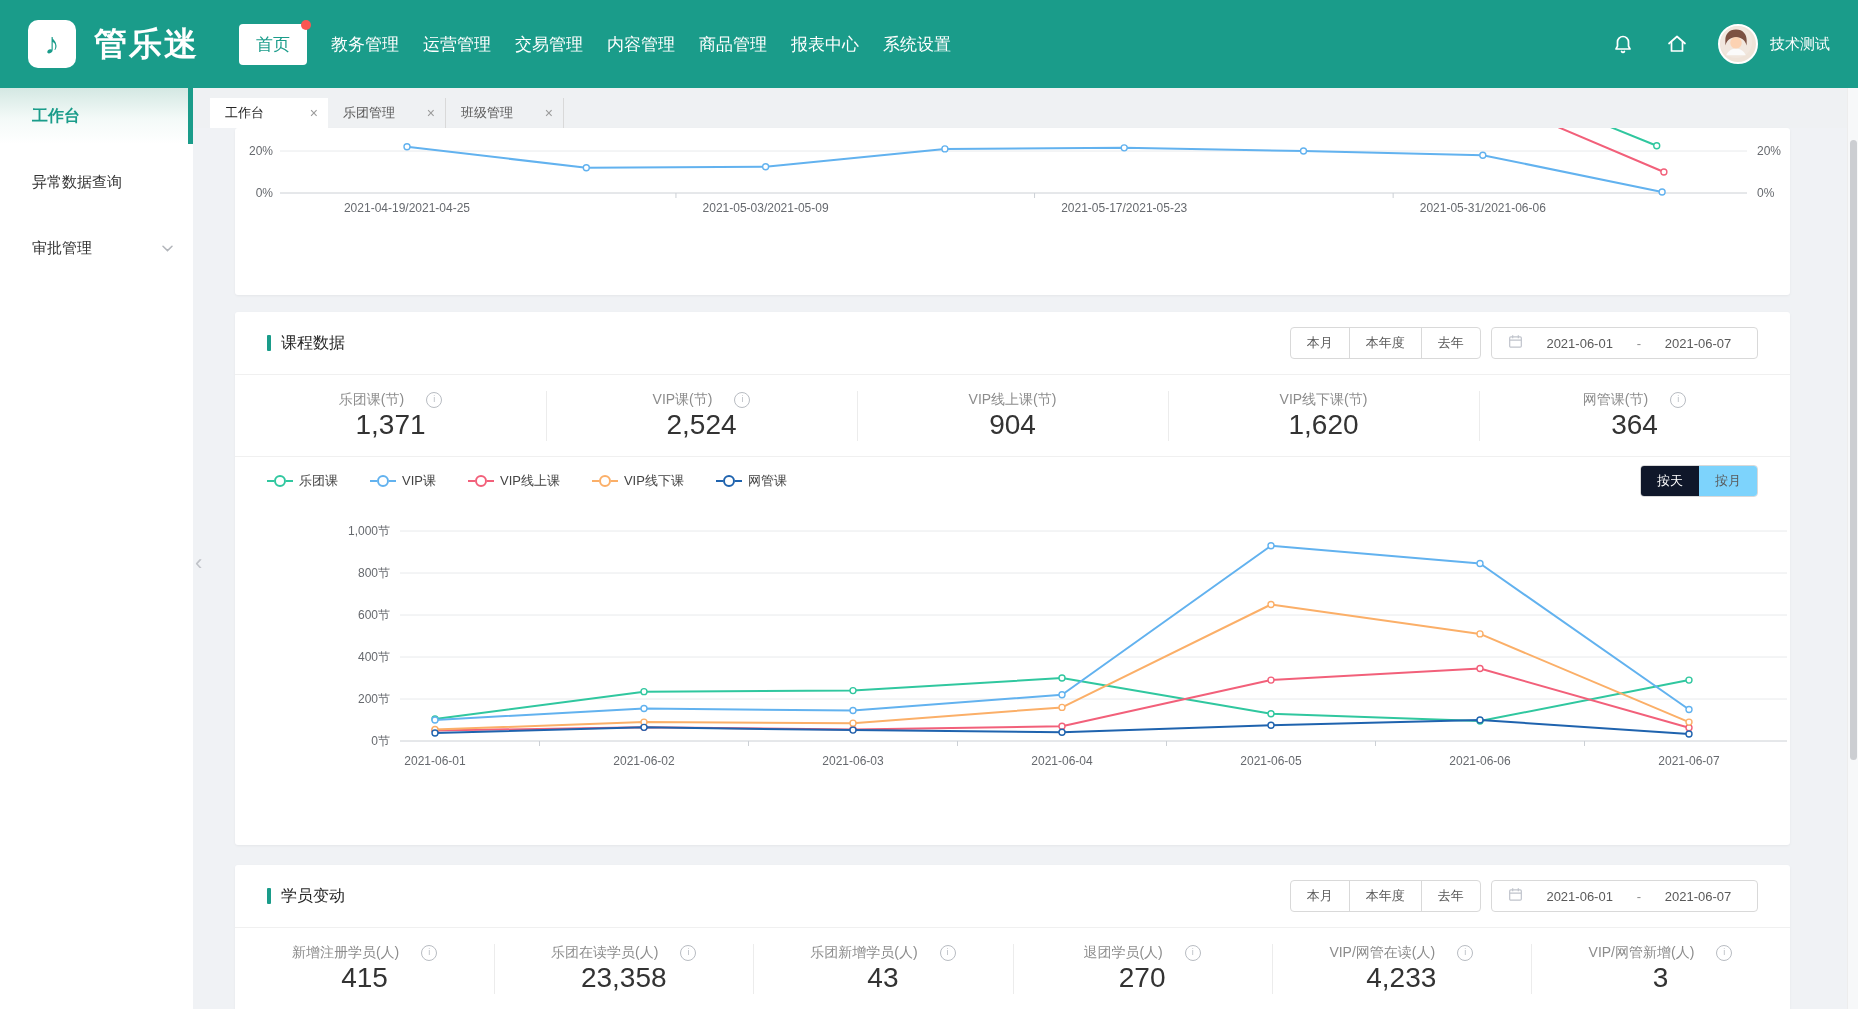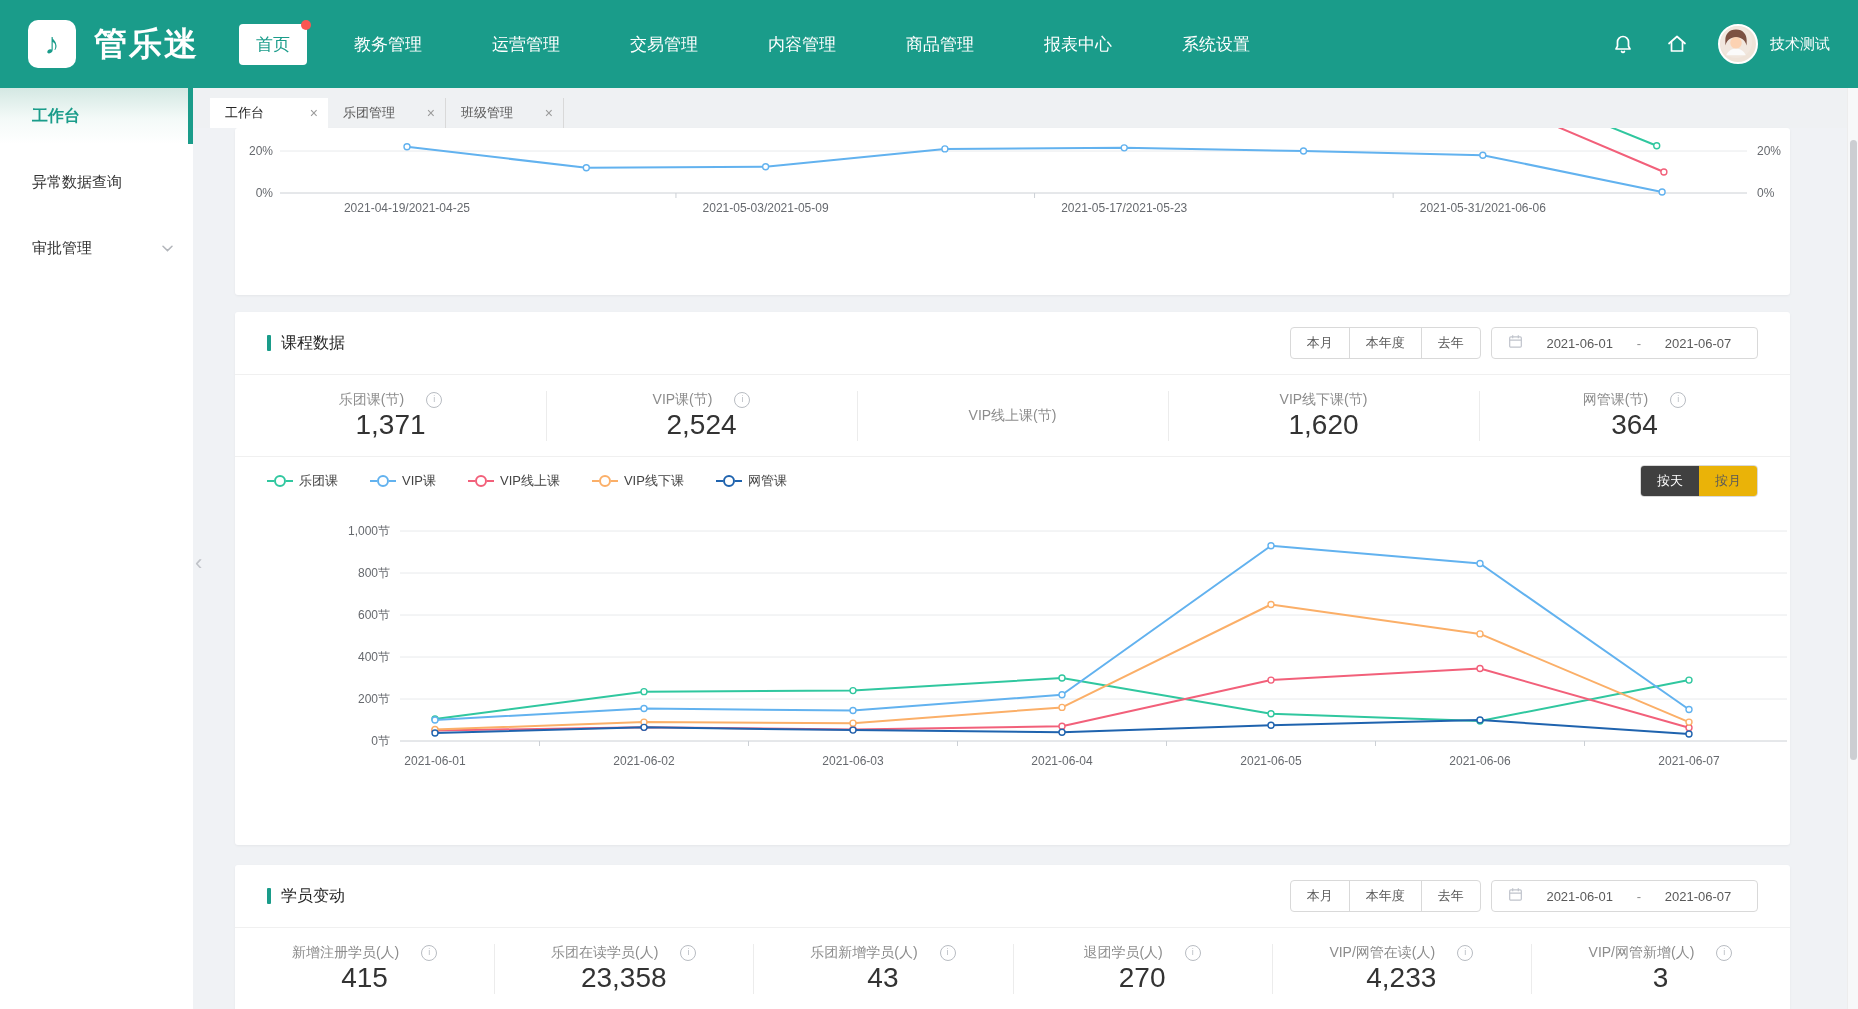--- a/index.html
+++ b/index.html
@@ -6,21 +6,21 @@
   body{width:1858px;height:1009px;overflow:hidden;position:relative;background:#f0f2f5;
        font-family:"Liberation Sans","DejaVu Sans",sans-serif;color:#333}
   
   .topnav{position:absolute;top:0;left:0;width:1858px;height:88px;background:#1a9c8a;
           display:flex;align-items:center;padding:0 28px;box-sizing:border-box}
   .logo-box{width:48px;height:48px;background:#fff;border-radius:10px;display:flex;
             align-items:center;justify-content:center;flex:0 0 auto}
   .logo-glyph{font-size:30px;color:#1a9c8a;font-weight:bold;line-height:1}
   .brand{font-size:33px;font-weight:bold;color:#fff;margin-left:18px;letter-spacing:2px}
   .navmenu{display:flex;align-items:center;margin-left:28px}
-  .nav-item{color:#fff;font-size:17px;margin:0 35px;padding:9px 0;white-space:nowrap;cursor:pointer}
+  .nav-item{color:#fff;font-size:17px;margin:0 12px;padding:9px 0;white-space:nowrap;cursor:pointer}
   .nav-item.active{background:#fff;color:#1a9c8a;border-radius:4px;padding:9px 17px;margin:0 12px;position:relative}
   .nav-badge{position:absolute;top:-4px;right:-4px;width:10px;height:10px;border-radius:50%;background:#fa5752}
   .nav-right{margin-left:auto;display:flex;align-items:center;gap:28px}
   .icon-btn{width:26px;height:26px;display:flex;align-items:center;justify-content:center;cursor:pointer}
   .avatar{width:36px;height:36px;border-radius:50%;background:#efe3d8;border:2px solid #fff;overflow:hidden;flex:0 0 auto}
   .user-name{color:#fff;font-size:15px;margin-left:-16px}
   
   .sidebar{position:absolute;top:88px;left:0;width:193px;bottom:0;background:#fff;border-right:1px solid #e9e9e9}
   .side-item{height:56px;display:flex;align-items:center;padding:0 20px 0 32px;font-size:15px;color:#333;cursor:pointer}
   .side-item.active{background:linear-gradient(180deg,#d4e8e3 0%,#f4faf8 55%,#ffffff 100%);
@@ -61,22 +61,22 @@
   .info-i{display:inline-block;width:14px;height:14px;border:1px solid #b8bcc2;border-radius:50%;
           font-size:9px;line-height:13px;color:#b8bcc2;text-align:center;cursor:pointer;font-style:normal}
   .stat-value{font-size:28px;color:#333;}
   .legend-row{display:flex;align-items:center;justify-content:space-between;padding:0 32px;height:48px}
   .legend{display:flex;align-items:center;gap:32px}
   .legend-item{display:flex;align-items:center;gap:6px;font-size:13px;color:#444;cursor:pointer}
   .lg-glyph{display:flex;align-items:center}
   .lg-seg{width:7px;height:2px}
   .lg-ring{width:8px;height:8px;border-radius:50%;border:2px solid;background:#fff}
   .toggle{display:flex;border:1px solid #d9d9d9;border-radius:4px;overflow:hidden}
-  .tg{padding:6px 16px;font-size:13px;color:#595959;background:#eab308;cursor:pointer}
-  .tg.active{background:#404040;color:#fff}
+  .tg{padding:6px 16px;font-size:13px;color:#595959;background:#7dd3fc;cursor:pointer}
+  .tg.active{background:#0f172a;color:#fff}
   .chartbox{width:1555px}
   #ratio-chart{height:167px}
   #course-chart{height:270px}
   
   .scroll-track{position:absolute;right:0;top:88px;bottom:0;width:10px;background:#f7f8f9;border-left:1px solid #ededed}
   .scroll-thumb{position:absolute;right:1px;top:140px;width:7px;height:620px;border-radius:4px;background:#ccced2;cursor:pointer}
 </style>
 </head>
 <body>
 
@@ -230,20 +230,21 @@
           <div class="stat-label">
               <span>VIP课(节)</span>
               <i class="info-i">i</i>
             </div>
           <div class="stat-value">2,524</div>
         </div>
         <div class="stat">
           <div class="stat-label">
               <span>VIP线上课(节)</span>
             </div>
+          <div class="stat-value">904</div>
         </div>
         <div class="stat">
           <div class="stat-label">
               <span>VIP线下课(节)</span>
             </div>
           <div class="stat-value">1,620</div>
         </div>
         <div class="stat">
           <div class="stat-label">
               <span>网管课(节)</span>

